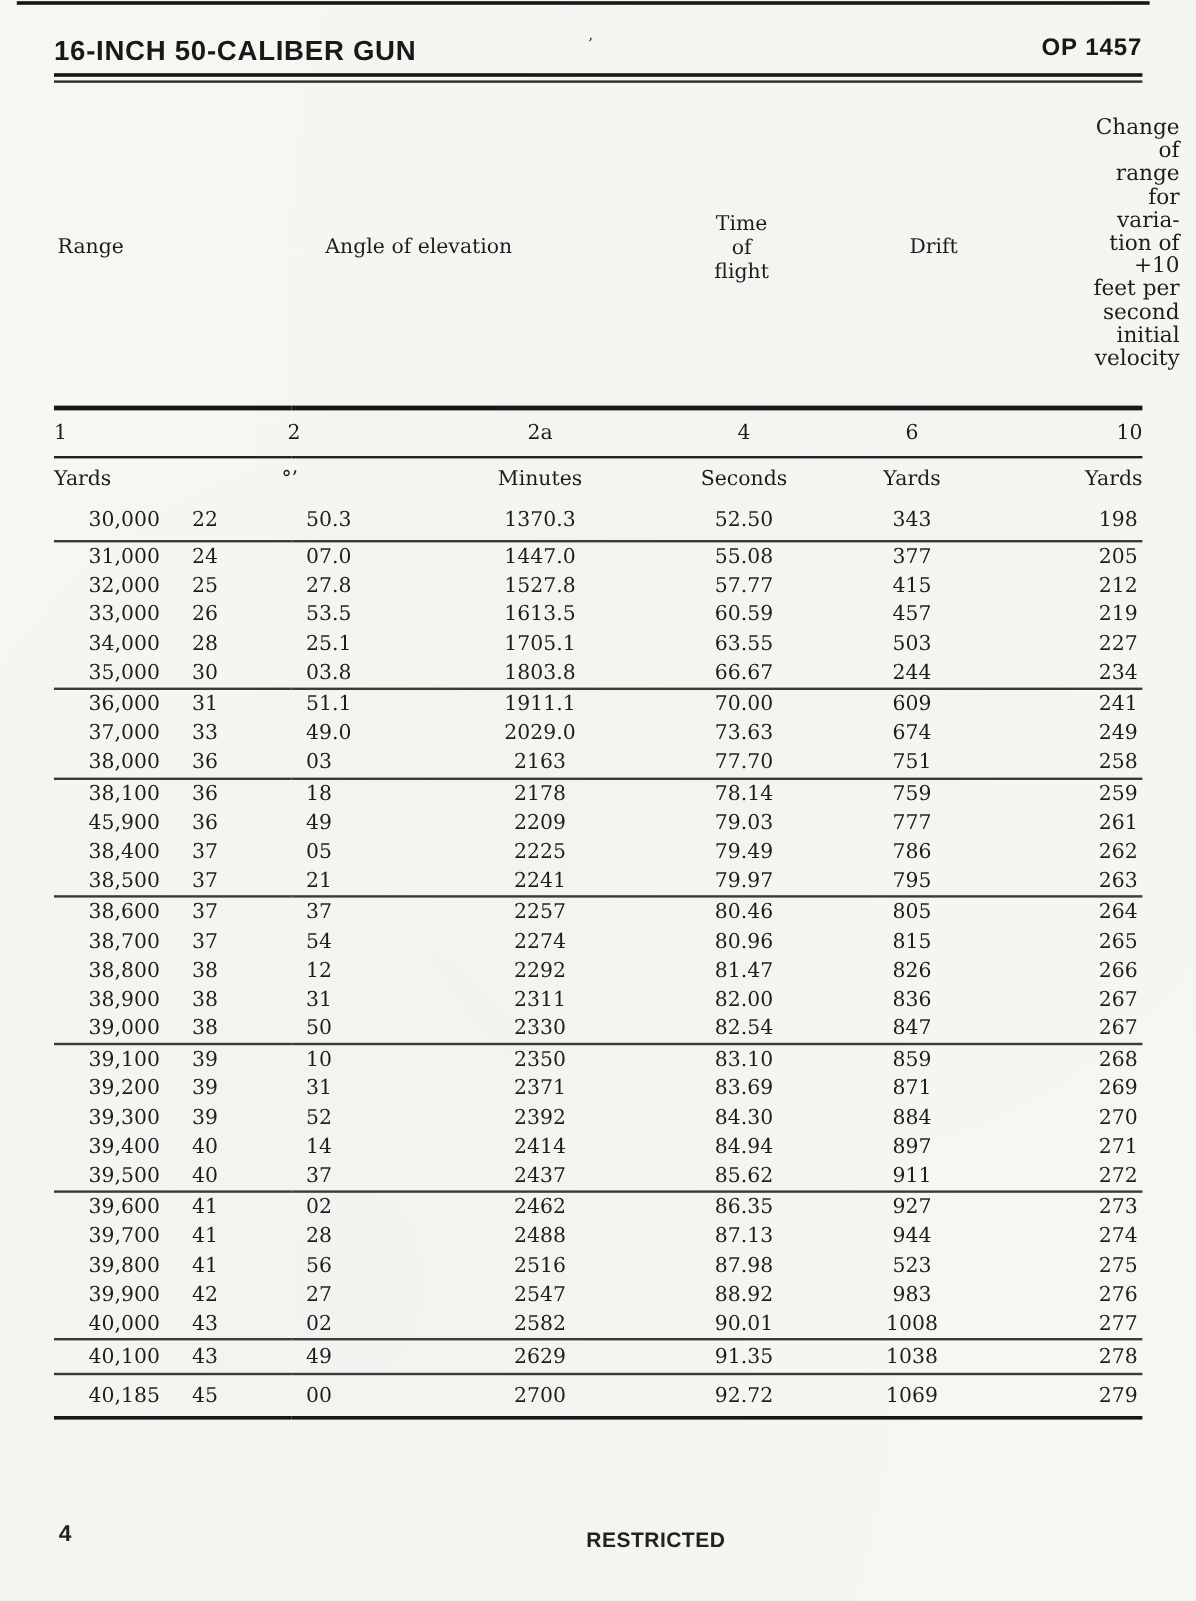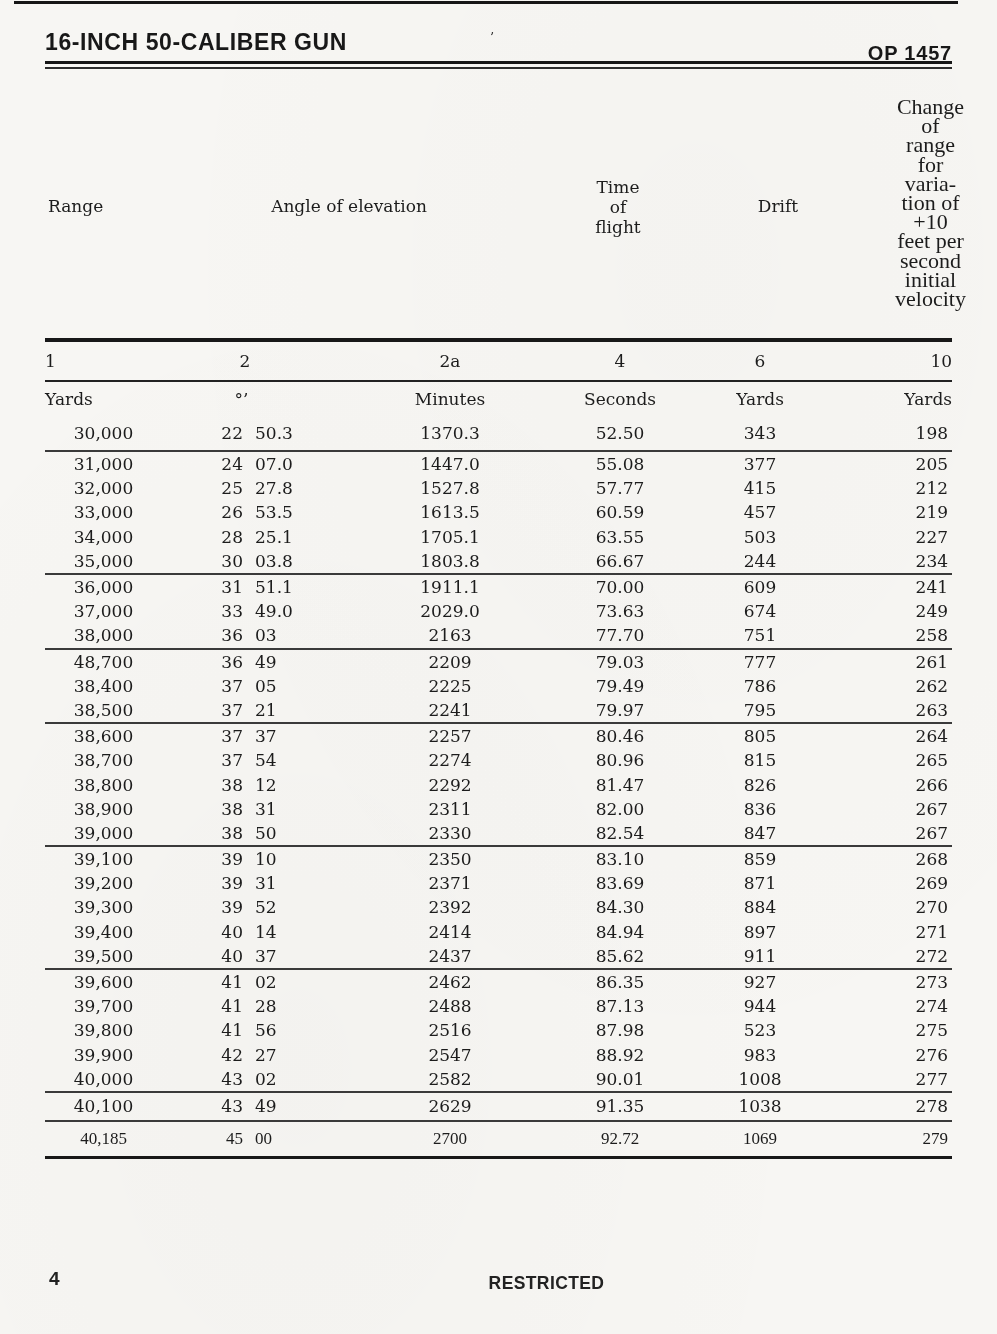--- a/index.html
+++ b/index.html
@@ -16,32 +16,32 @@
       radial-gradient(ellipse at 30% 80%, rgba(0,0,0,0.015), transparent 55%);
     color:#1b1b1b;
   }
   .sans{font-family:"Liberation Sans","DejaVu Sans",sans-serif;font-weight:700;}
   .abs{position:absolute;}
   .pre{white-space:pre-line;}
 
   .top-edge{position:absolute;left:14px;top:1px;width:944px;height:3px;background:#161616;}
 
   .title{position:absolute;left:45px;top:29px;font-size:23px;letter-spacing:0.6px;color:#181818;}
-  .opnum{position:absolute;top:29px;left:45px;width:907px;text-align:right;font-size:20px;letter-spacing:0.8px;color:#181818;margin-top:13px;}
+  .opnum{position:absolute;top:29px;left:45px;width:907px;text-align:right;font-size:20px;letter-spacing:0.8px;color:#181818;}
   .stray-mark{position:absolute;left:490px;top:30px;font-size:13px;color:#333;}
 
   .rule-a{position:absolute;left:45px;width:907px;top:61px;height:3px;background:#161616;}
   .rule-b{position:absolute;left:45px;width:907px;top:67px;height:2px;background:#2c2c2c;}
 
   .hdr{font-size:17px;line-height:20px;color:#1c1c1c;}
   .hdr-range{left:48px;top:196px;}
   .hdr-angle{left:249px;top:196px;width:200px;text-align:center;}
   .hdr-tof{left:568px;top:177px;width:100px;text-align:center;}
   .hdr-drift{left:738px;top:196px;width:80px;text-align:center;}
-  .hdr-change{left:878px;top:97px;width:105px;text-align:center;line-height:19.2px;font-size:22px;font-family:Liberation Serif, serif;}
+  .hdr-change{left:878px;top:97px;width:105px;text-align:right;line-height:19.2px;font-size:18px;}
 
   table.data{
     position:absolute;left:45px;top:338px;width:907px;
     border-collapse:collapse;table-layout:fixed;
     font-size:17px;color:#1c1c1c;
     border-top:4px solid #181818;
     border-bottom:3px solid #181818;
   }
   table.data col.c1{width:115px;}
   table.data col.c2{width:83px;}
@@ -65,24 +65,24 @@
   th.u-min{text-align:left;padding-left:10px;font-size:15px;}
   th.u-tof{text-align:center;padding-left:10px;}
   th.u-sec{text-align:center;}
   th.u-drift{text-align:center;padding-left:16px;}
   th.u-chg{text-align:right;padding-right:2px;}
 
   tbody.group{border-top:2px solid #3a3a3a;}
   tbody.group-first{border-top:none;}
   tbody td{height:24.2px;padding:0;vertical-align:middle;}
   tbody.group-first td{height:35px;}
-  tbody.group-last td{height:34px;font-family:Liberation Serif, serif;}
+  tbody.group-last td{height:34px;}
   tbody.group-single td{height:27px;}
   td.c-range{text-align:center;padding-left:2px;}
-  td.c-deg{text-align:right;}
+  td.c-deg{text-align:left;}
   td.c-min{text-align:left;padding-left:12px;}
   td.c-tof{text-align:center;}
   td.c-sec{text-align:center;}
   td.c-drift{text-align:center;}
   td.c-chg{text-align:right;padding-right:4px;}
 
   .page-num{position:absolute;left:49px;top:1268px;font-size:19px;color:#222;}
   .restricted{position:absolute;left:0;top:1273px;width:997px;text-align:center;font-size:17.5px;letter-spacing:0.4px;color:#222;padding-left:48px;}
 </style>
 </head>
@@ -228,21 +228,30 @@
           <td class="c-deg">36</td>
           <td class="c-min">03</td>
           <td class="c-tof">2163</td>
           <td class="c-sec">77.70</td>
           <td class="c-drift">751</td>
           <td class="c-chg">258</td>
         </tr>
       </tbody>
       <tbody class="group">
         <tr>
-          <td class="c-range">48,700</td>
+          <td class="c-range">38,100</td>
+          <td class="c-deg">36</td>
+          <td class="c-min">18</td>
+          <td class="c-tof">2178</td>
+          <td class="c-sec">78.14</td>
+          <td class="c-drift">759</td>
+          <td class="c-chg">259</td>
+        </tr>
+        <tr>
+          <td class="c-range">45,900</td>
           <td class="c-deg">36</td>
           <td class="c-min">49</td>
           <td class="c-tof">2209</td>
           <td class="c-sec">79.03</td>
           <td class="c-drift">777</td>
           <td class="c-chg">261</td>
         </tr>
         <tr>
           <td class="c-range">38,400</td>
           <td class="c-deg">37</td>

